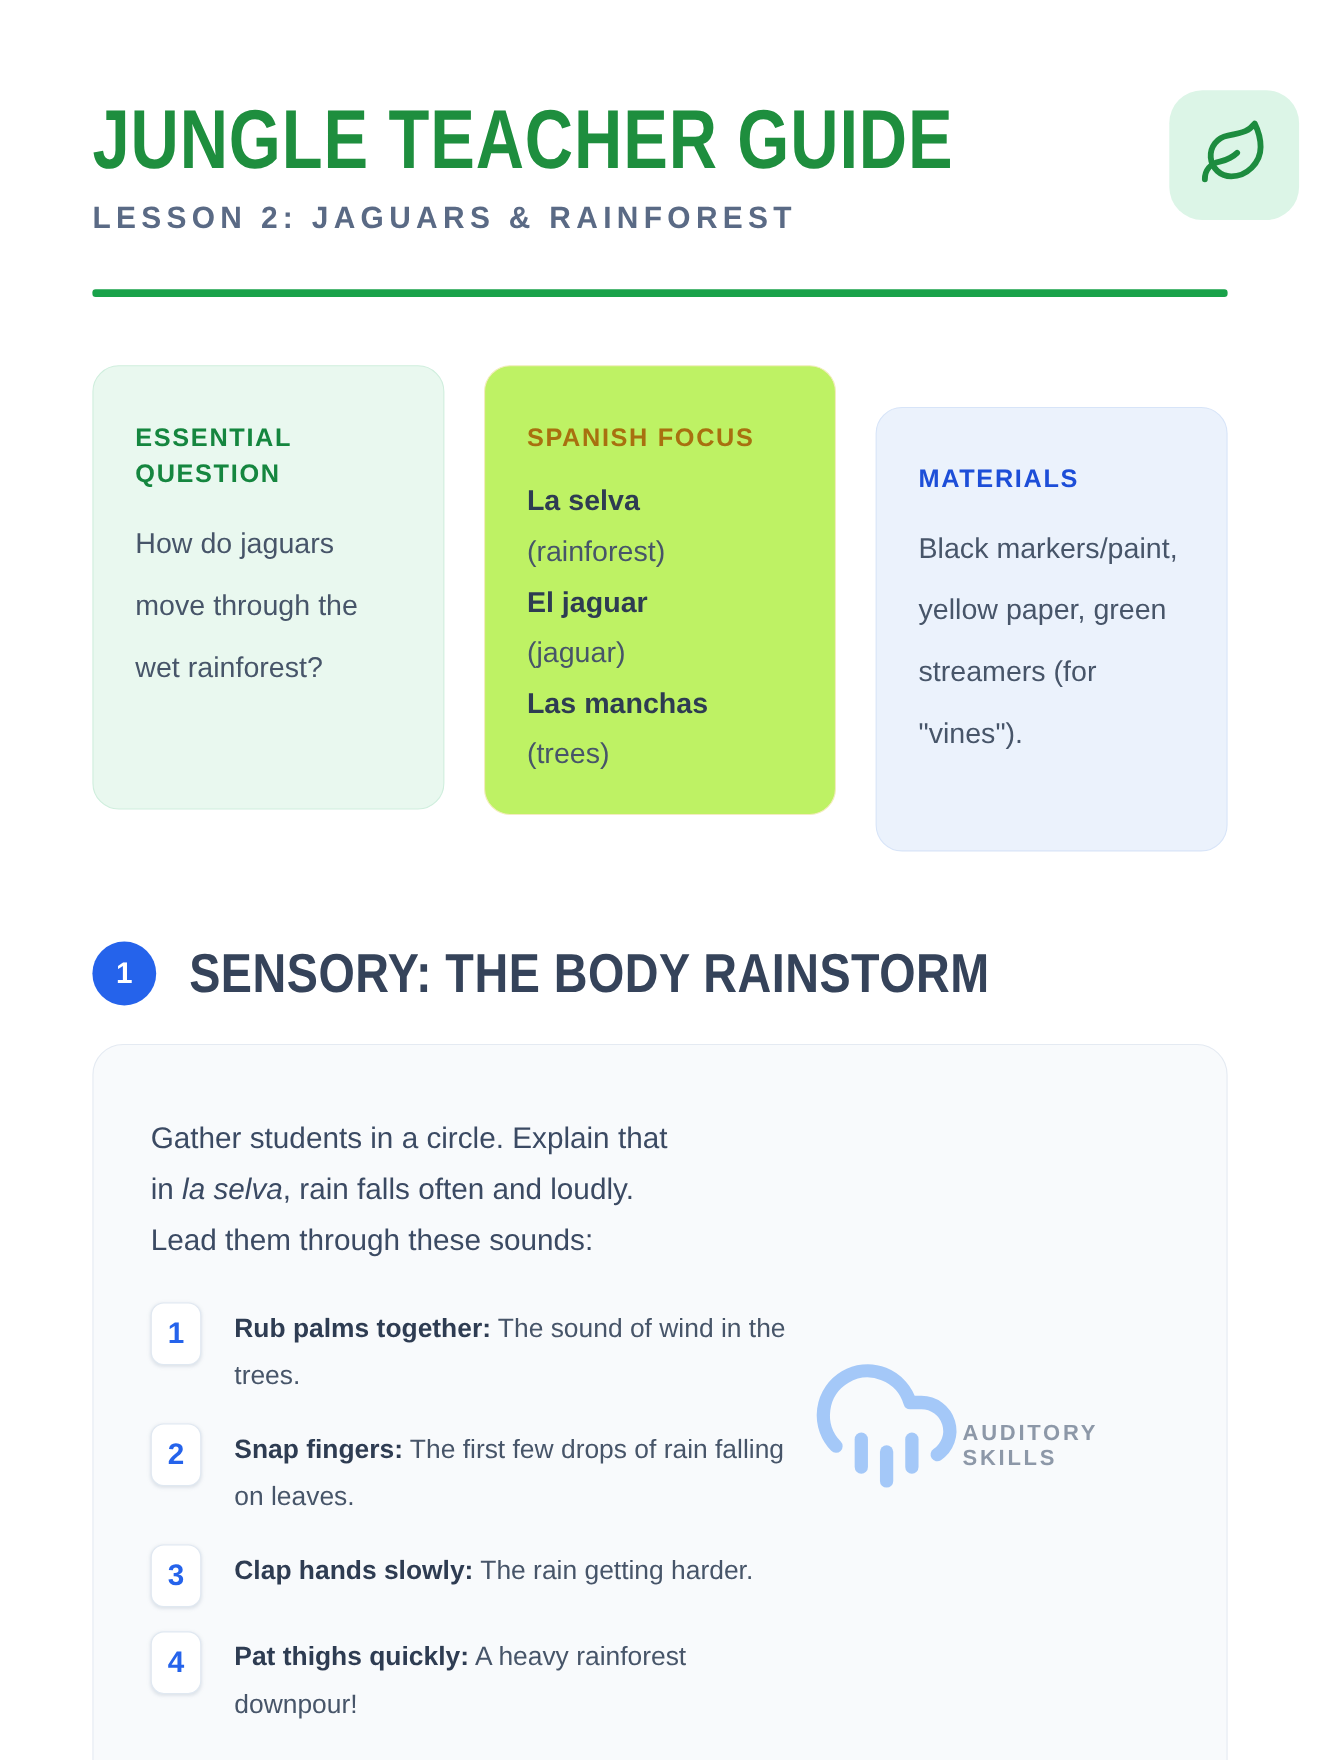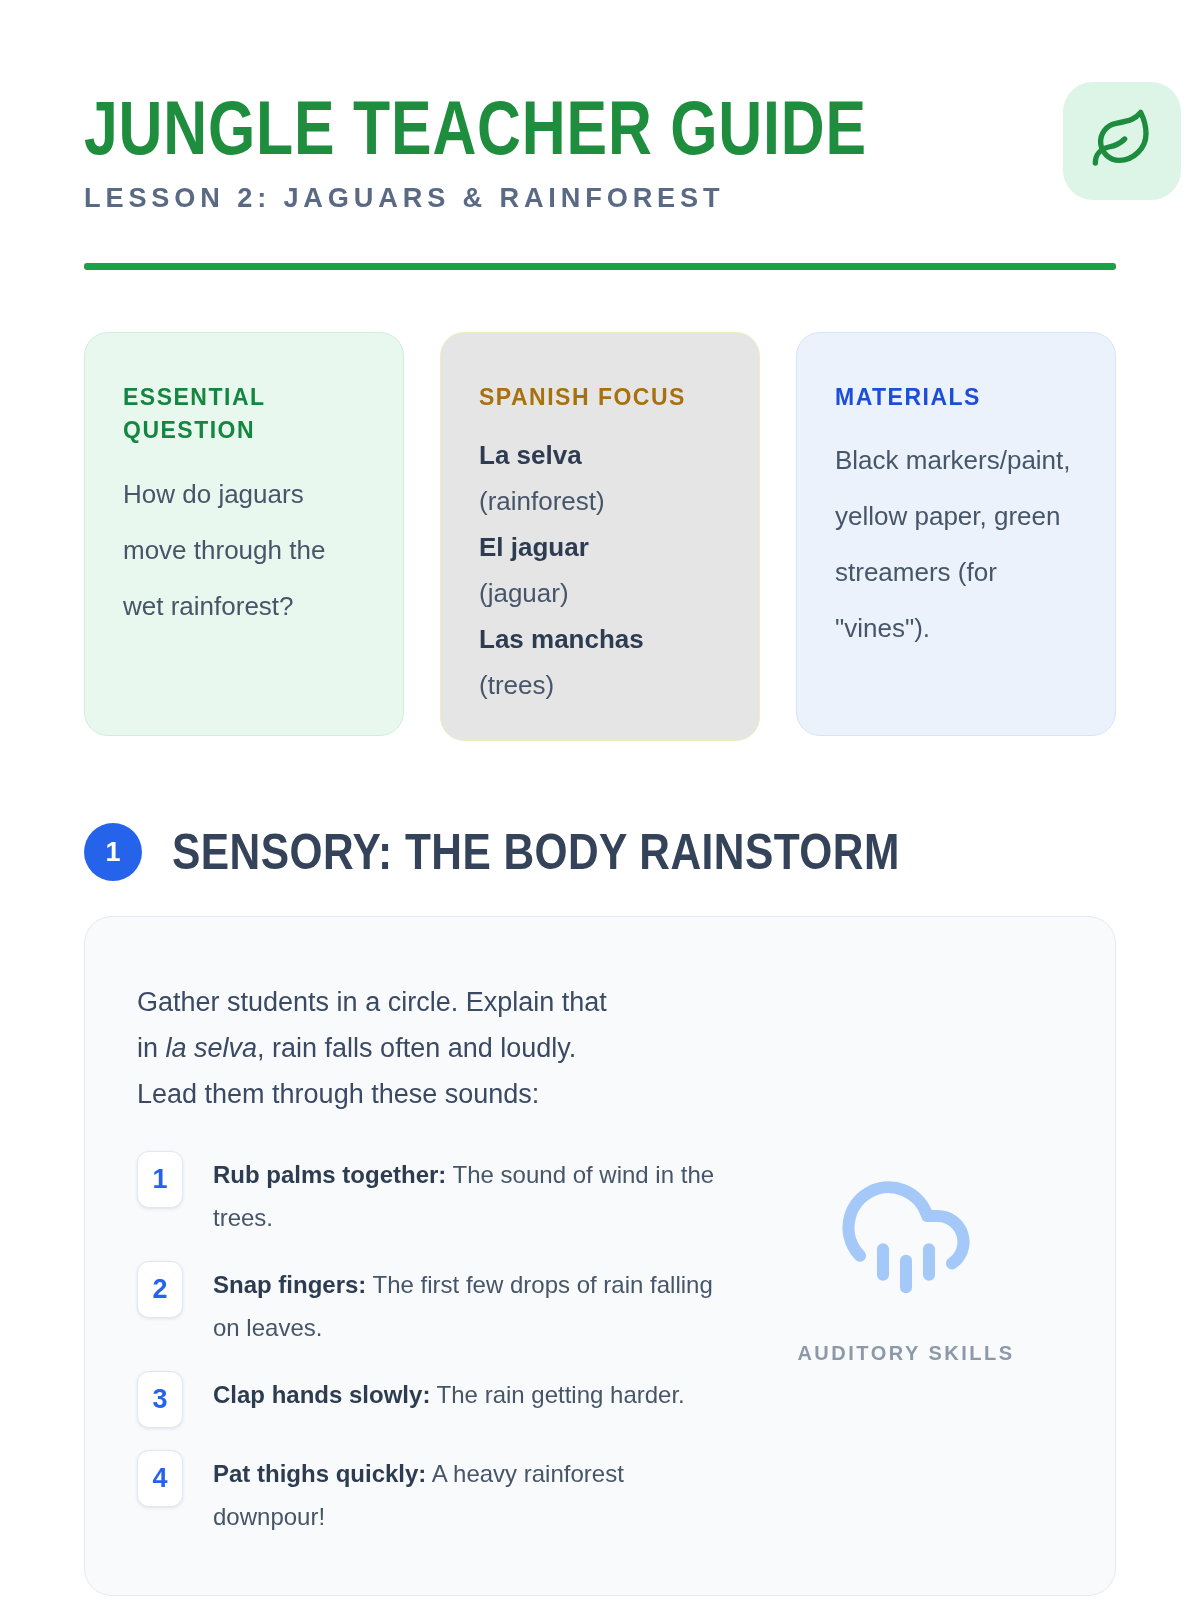--- a/index.html
+++ b/index.html
@@ -33,22 +33,22 @@
     flex:none;
   }
   .divider { height:7px; background:#19a24a; border-radius:3px; margin-top:49px; }
 
   
   .cards { display:flex; gap:36px; margin-top:62px; align-items:flex-start; }
   .card {
     flex:1 1 0; border-radius:24px; padding:48px 38px 32px 38px; min-height:404px;
   }
   .card-green  { background:#e9f8ef; border:1.5px solid #cfeedd; }
-  .card-yellow { background:#e5e5e5; border:1.5px solid #f3ecbe; }
-  .card-blue   { background:#ebf2fc; border:1.5px solid #d7e4f8; }
+  .card-yellow { background:#bef264; border:1.5px solid #f3ecbe; }
+  .card-blue   { background:#ebf2fc; border:1.5px solid #d7e4f8;margin-top:38px; }
   .card-heading {
     font-size:23px; font-weight:800; letter-spacing:1.5px;
     line-height:1.45; margin-bottom:18px; text-transform:uppercase;
   }
   .card-green  .card-heading { color:#15863f; }
   .card-yellow .card-heading { color:#a8700f; }
   .card-blue   .card-heading { color:#1d4ed8; }
   .card-body { font-size:26px; line-height:56px; color:#475569; }
   .vocab { font-size:26px; line-height:46px; color:#475569; }
   .vocab .term { font-weight:700; color:#2e3c52; }
@@ -85,21 +85,21 @@
     width:46px; height:57px; border-radius:12px; flex:none;
     background:#ffffff; border:1.5px solid #e0e8f1;
     box-shadow:0 1px 3px rgba(148,163,184,0.25);
     display:flex; align-items:center; justify-content:center;
     font-size:27px; font-weight:700; color:#2563eb;
   }
   .step-text { margin-left:30px; max-width:545px; font-size:24px; line-height:43px; color:#475569; padding-top:2px; }
   .step-text .lbl { font-weight:700; color:#2e3c52; }
 
   .activity-aside {
-    flex:1 1 auto; display:flex; flex-direction:column;
+    flex:1 1 auto; display:flex; flex-direction:row;
     align-items:center; justify-content:center;
   }
   .aside-label {
     margin-top:30px; font-size:20px; font-weight:700;
     letter-spacing:2.5px; color:#8d98a8; text-transform:uppercase;
   }
 </style>
 </head>
 <body>
 

